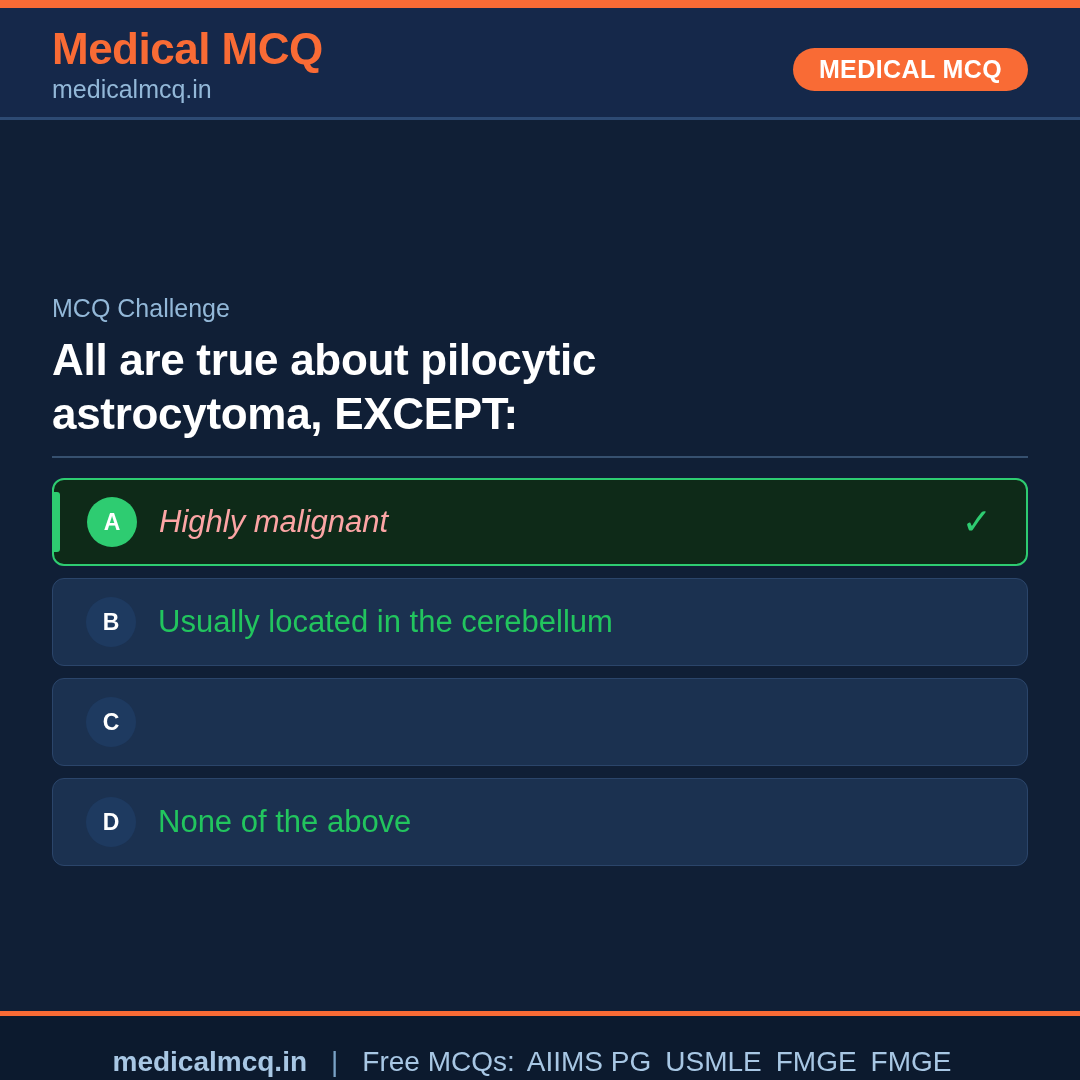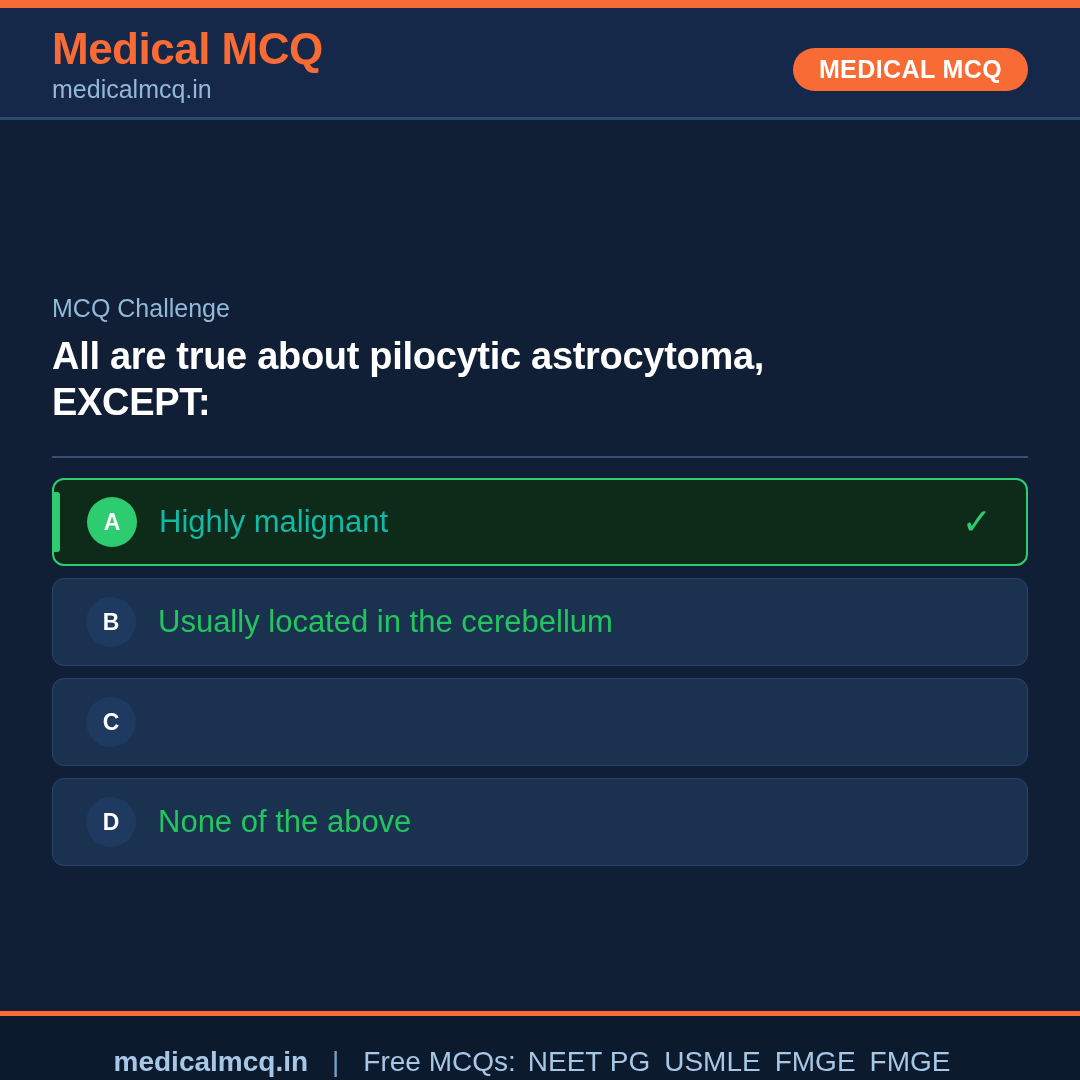--- a/index.html
+++ b/index.html
@@ -94,21 +94,21 @@
   }
 
   .eyebrow {
     font-size: 25px;
     color: #93b8d8;
     line-height: 1.2;
   }
 
   .question-text {
     margin-top: 10px;
-    font-size: 38px;
+    font-size: 44px;
     font-weight: bold;
     color: #ffffff;
     line-height: 1.22;
     max-width: 810px;
     letter-spacing: -0.3px;
   }
 
   .divider {
     position: absolute;
     left: 52px;
@@ -180,21 +180,22 @@
 
   .option-text {
     margin-left: 22px;
     font-size: 31px;
     color: #22c55e;
     line-height: 1.1;
     flex: 1 1 auto;
   }
 
   .option.correct .option-text {
-    color: #14b8a6;
+    color: #fca5a5;
+    font-style: italic;
   }
 
   .check-mark {
     margin-right: 34px;
     font-size: 36px;
     color: #2ecc71;
     line-height: 1;
     display: none;
   }
 
@@ -291,18 +292,18 @@
   </div>
 </div>
 
 <div class="footer-accent"></div>
 
 <div class="footer">
   <div class="footer-inner">
     <span class="footer-site">medicalmcq.in</span>
     <span class="footer-sep">|</span>
     <span class="footer-label">Free MCQs:</span>
-    <span class="footer-exam">NEET PG</span>
+    <span class="footer-exam">AIIMS PG</span>
     <span class="footer-exam">USMLE</span>
     <span class="footer-exam">FMGE</span>
     <span class="footer-exam">FMGE</span>
   </div>
 </div>
 
 </body></html>

